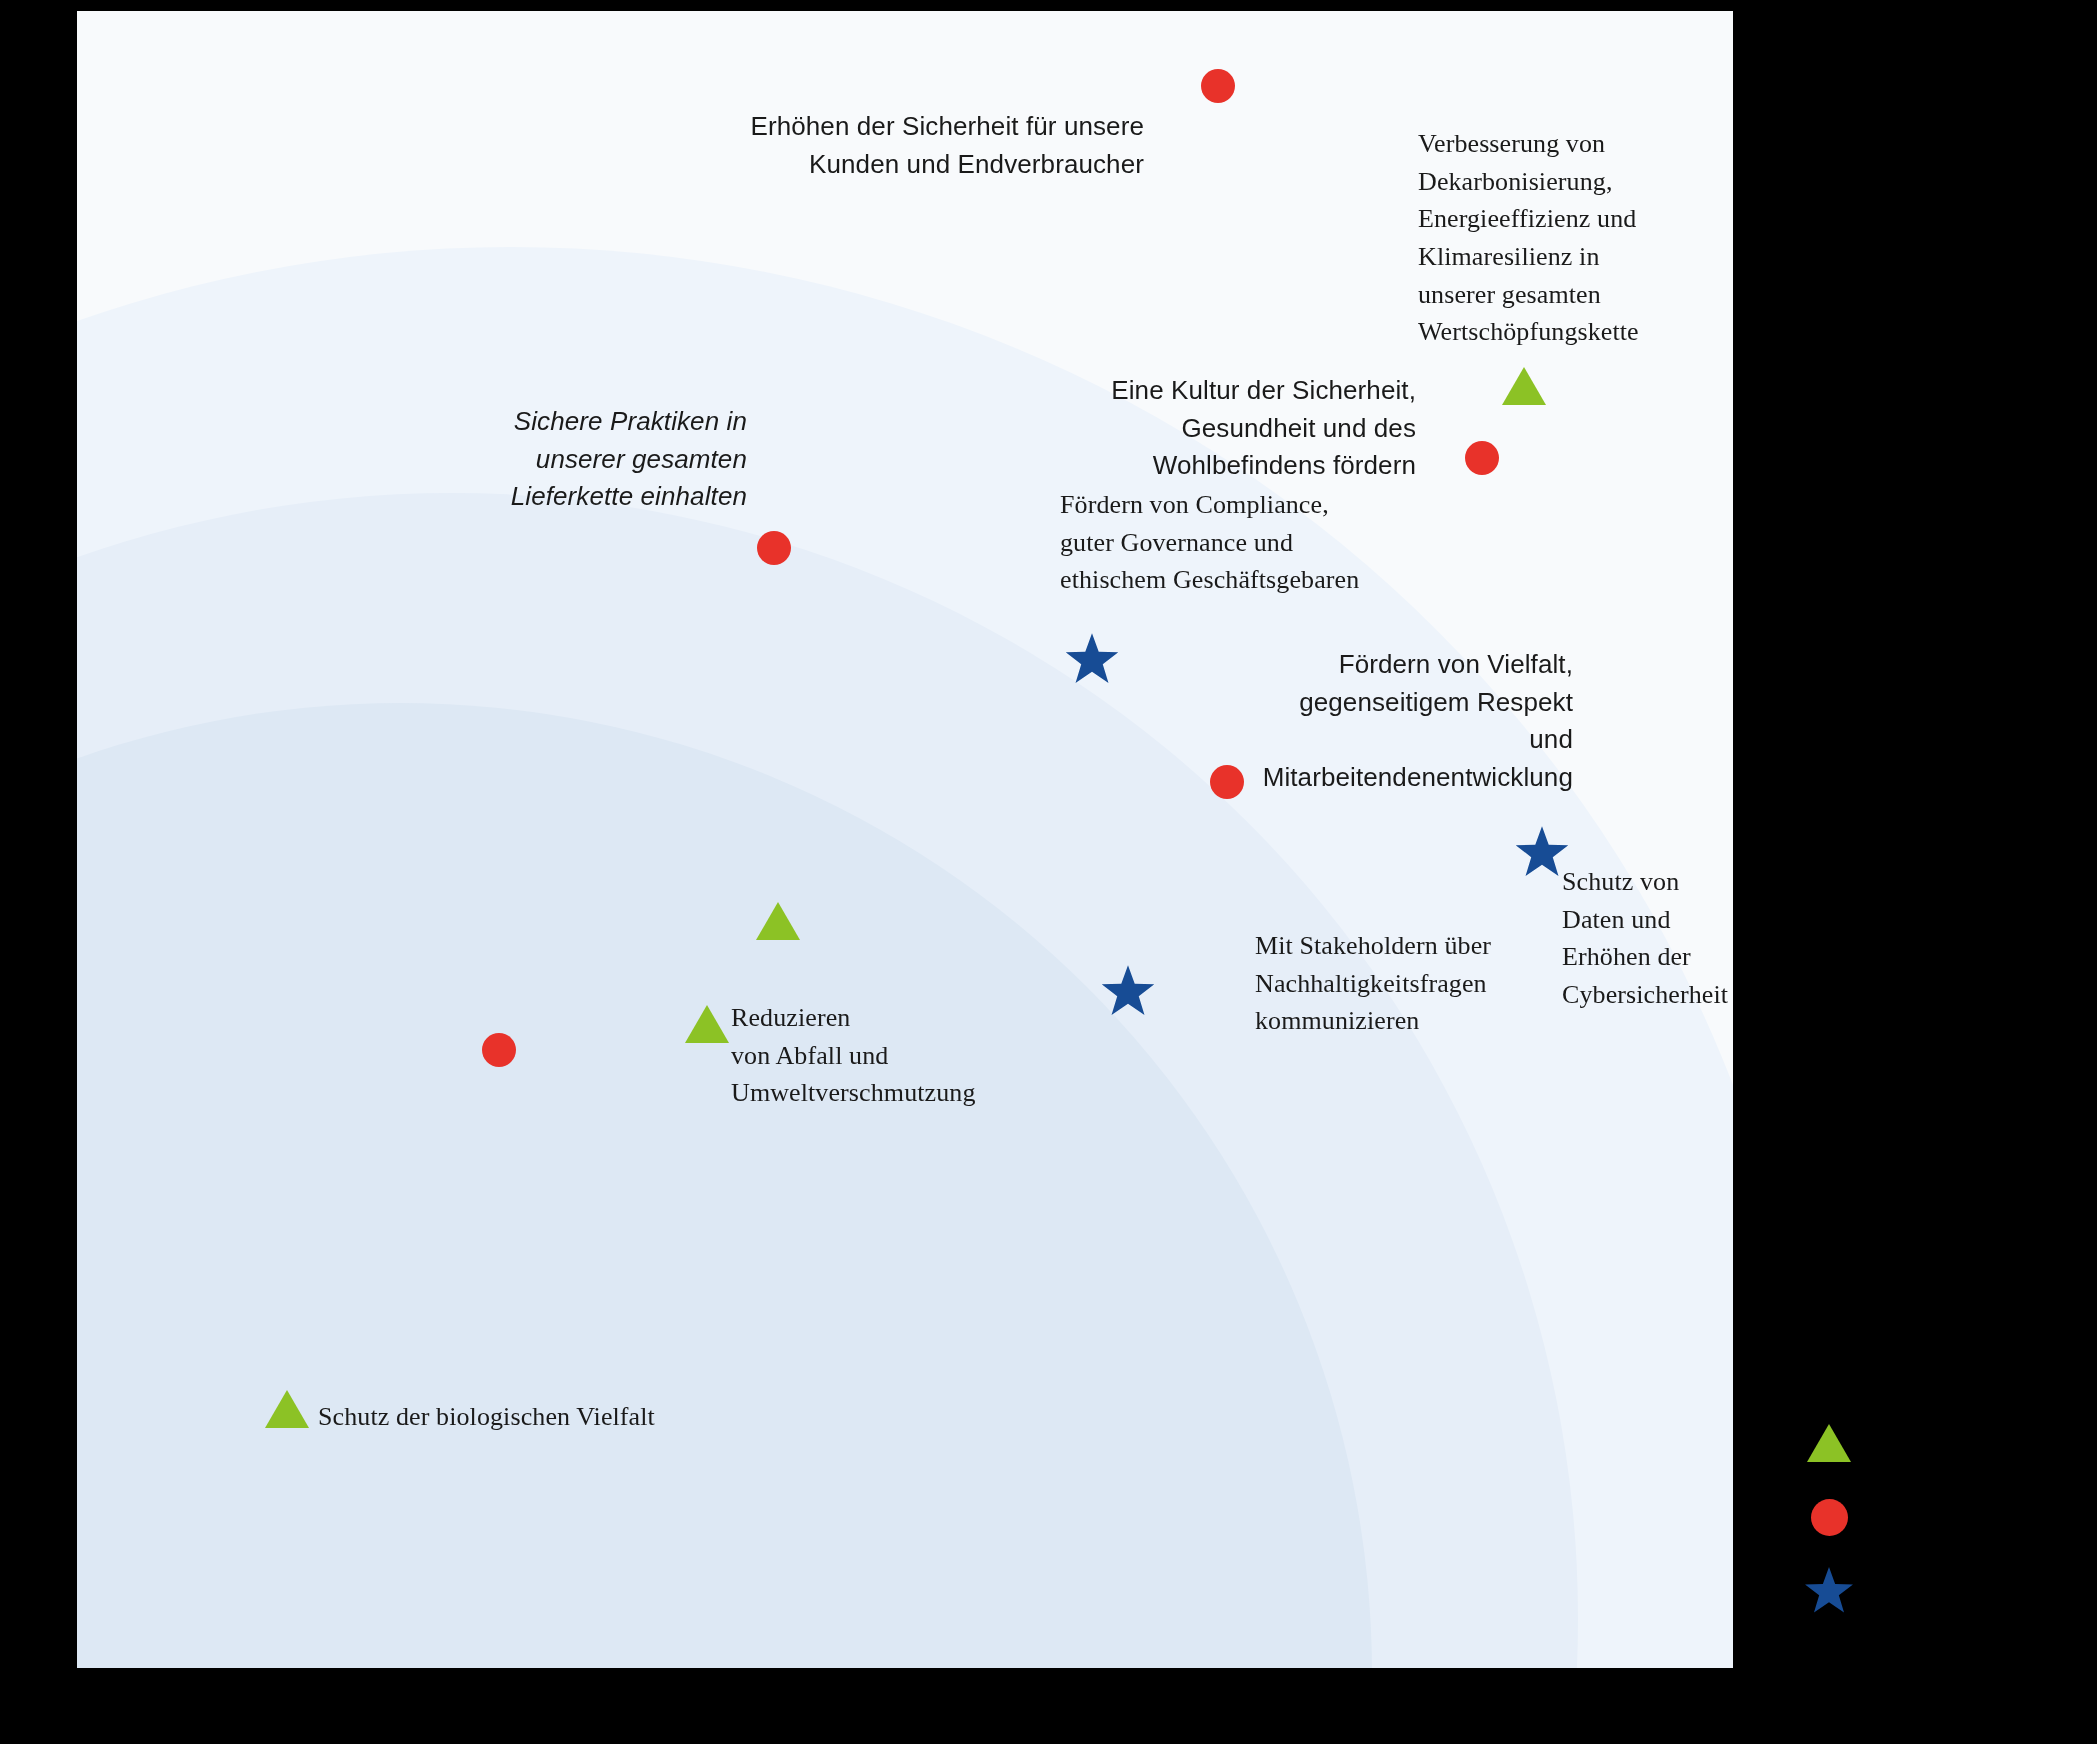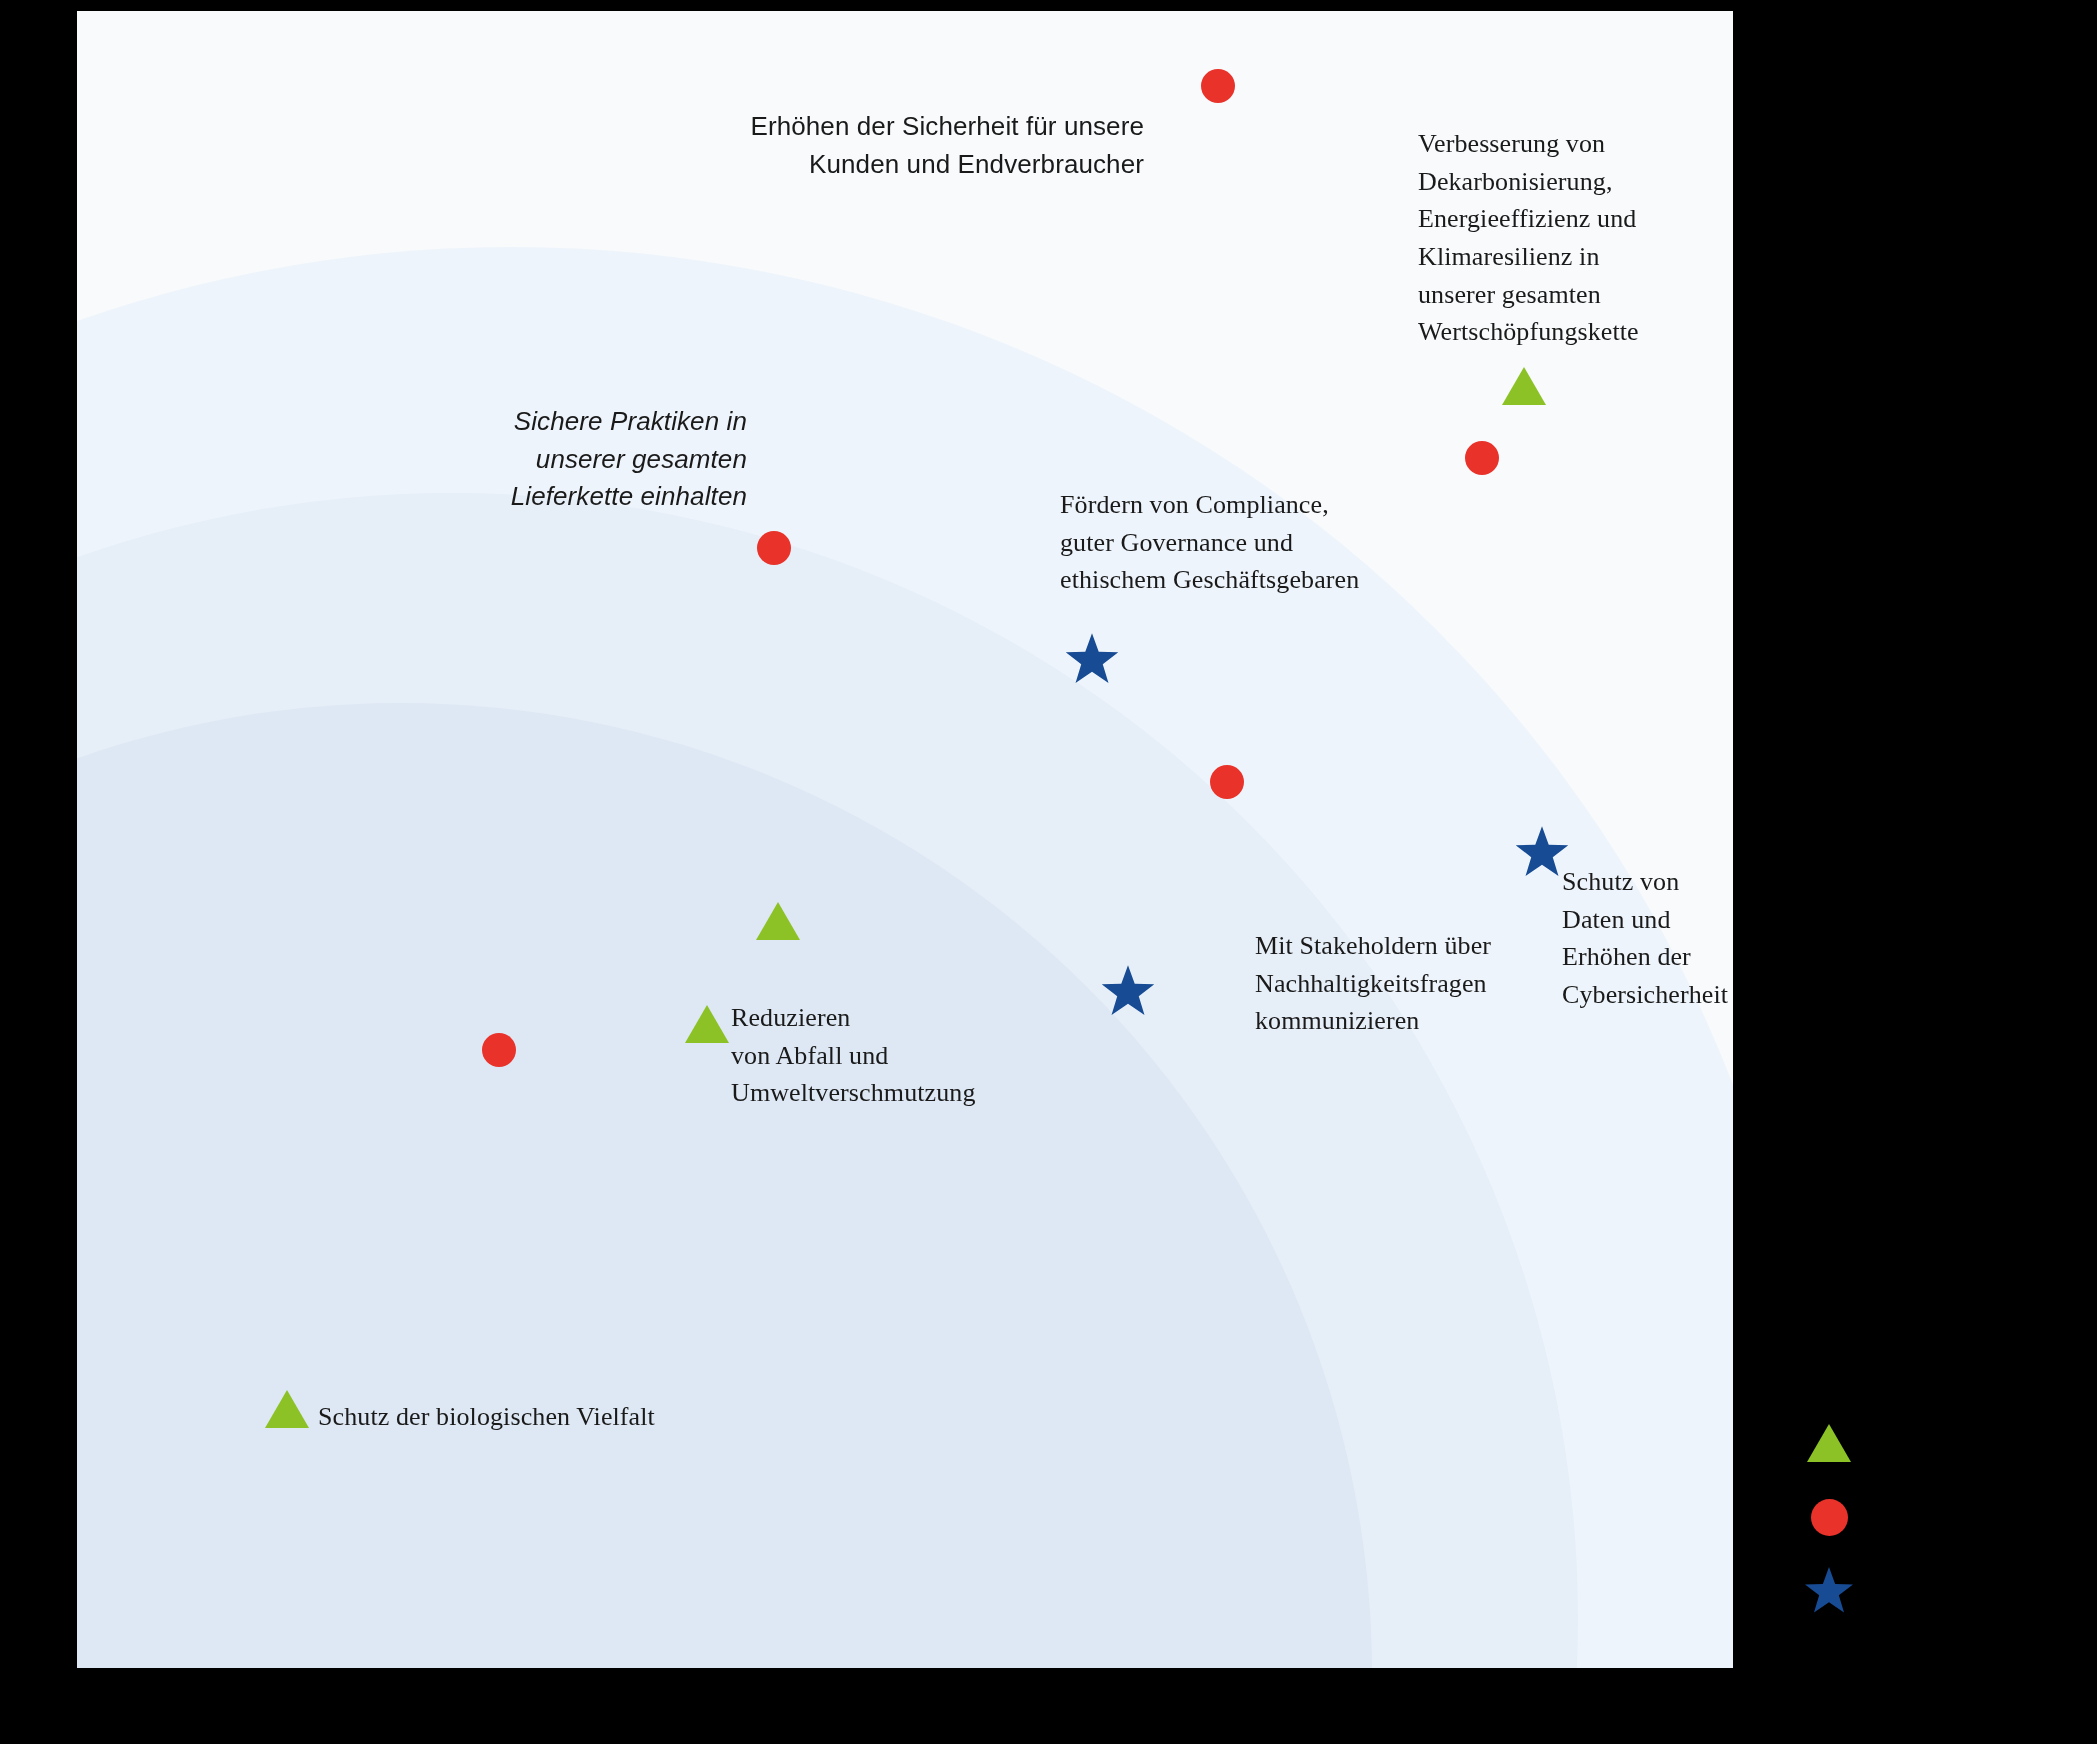--- a/index.html
+++ b/index.html
@@ -149,29 +149,34 @@
     <div class="label right" style="left:1067px; top:97px;">Erhöhen der Sicherheit für unsere
 Kunden und Endverbraucher</div>
 
     <div class="label left" style="left:1341px; top:114px;">Verbesserung von
 Dekarbonisierung,
 Energieeffizienz und
 Klimaresilienz in
 unserer gesamten
 Wertschöpfungskette</div>
 
+    <div class="label right" style="left:1339px; top:361px;">Eine Kultur der Sicherheit,
+Gesundheit und des Wohlbefindens fördern</div>
 
     <div class="label right" style="left:670px; top:392px;font-style:italic;">Sichere Praktiken in
 unserer gesamten
 Lieferkette einhalten</div>
 
     <div class="label left" style="left:983px; top:475px;">Fördern von Compliance,
 guter Governance und
 ethischem Geschäftsgebaren</div>
 
+    <div class="label right" style="left:1496px; top:635px;">Fördern von Vielfalt,
+gegenseitigem Respekt und
+Mitarbeitendenentwicklung</div>
 
     <div class="label left" style="left:1485px; top:852px;">Schutz von
 Daten und
 Erhöhen der
 Cybersicherheit</div>
 
 
     <div class="label left" style="left:1178px; top:916px;">Mit Stakeholdern über
 Nachhaltigkeitsfragen
 kommunizieren</div>

